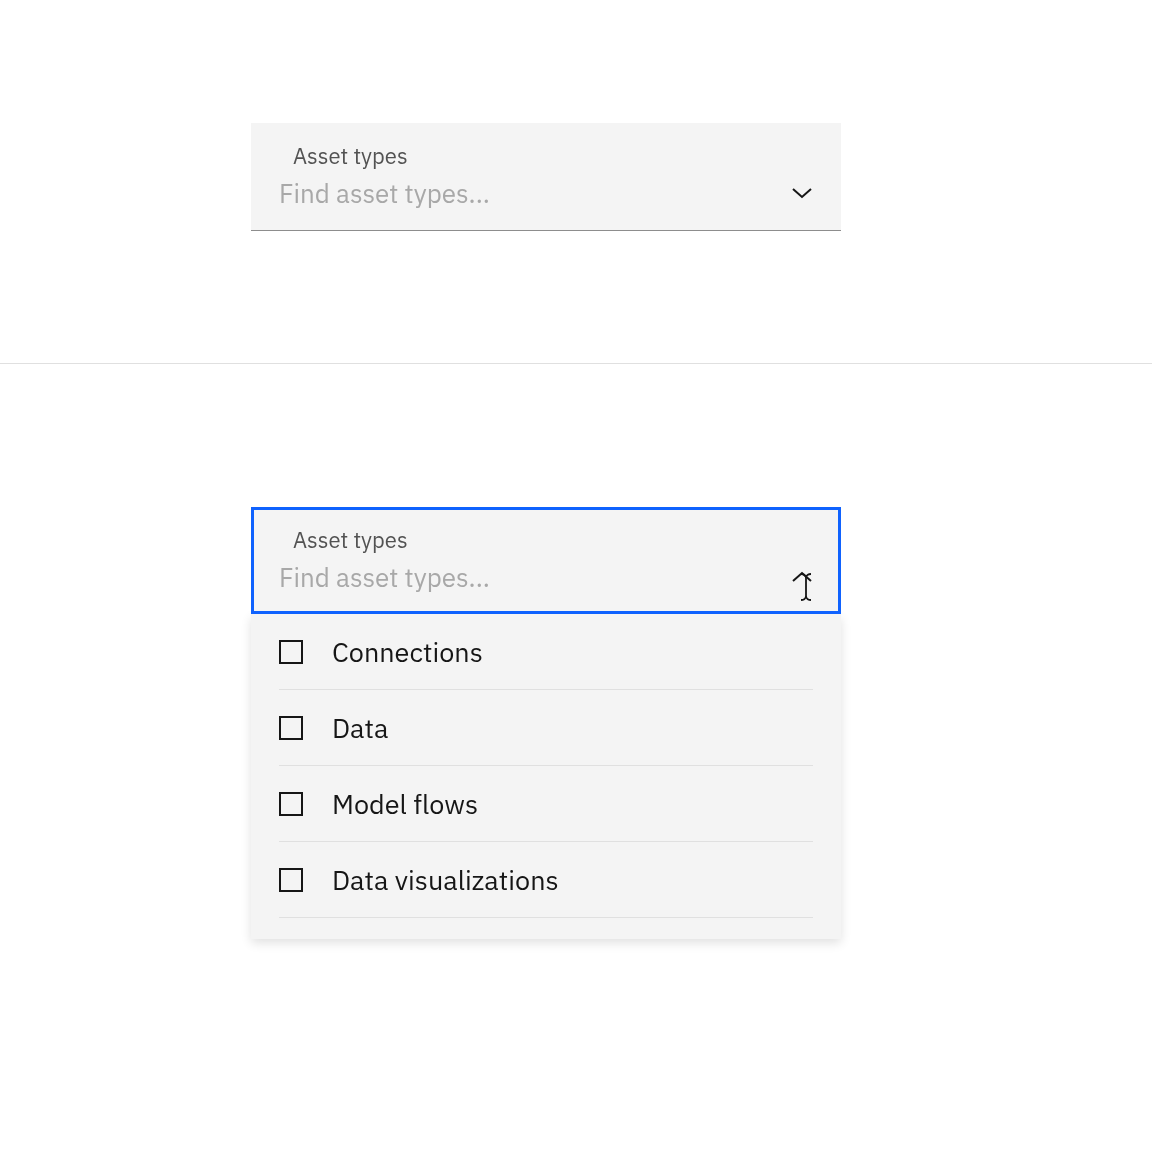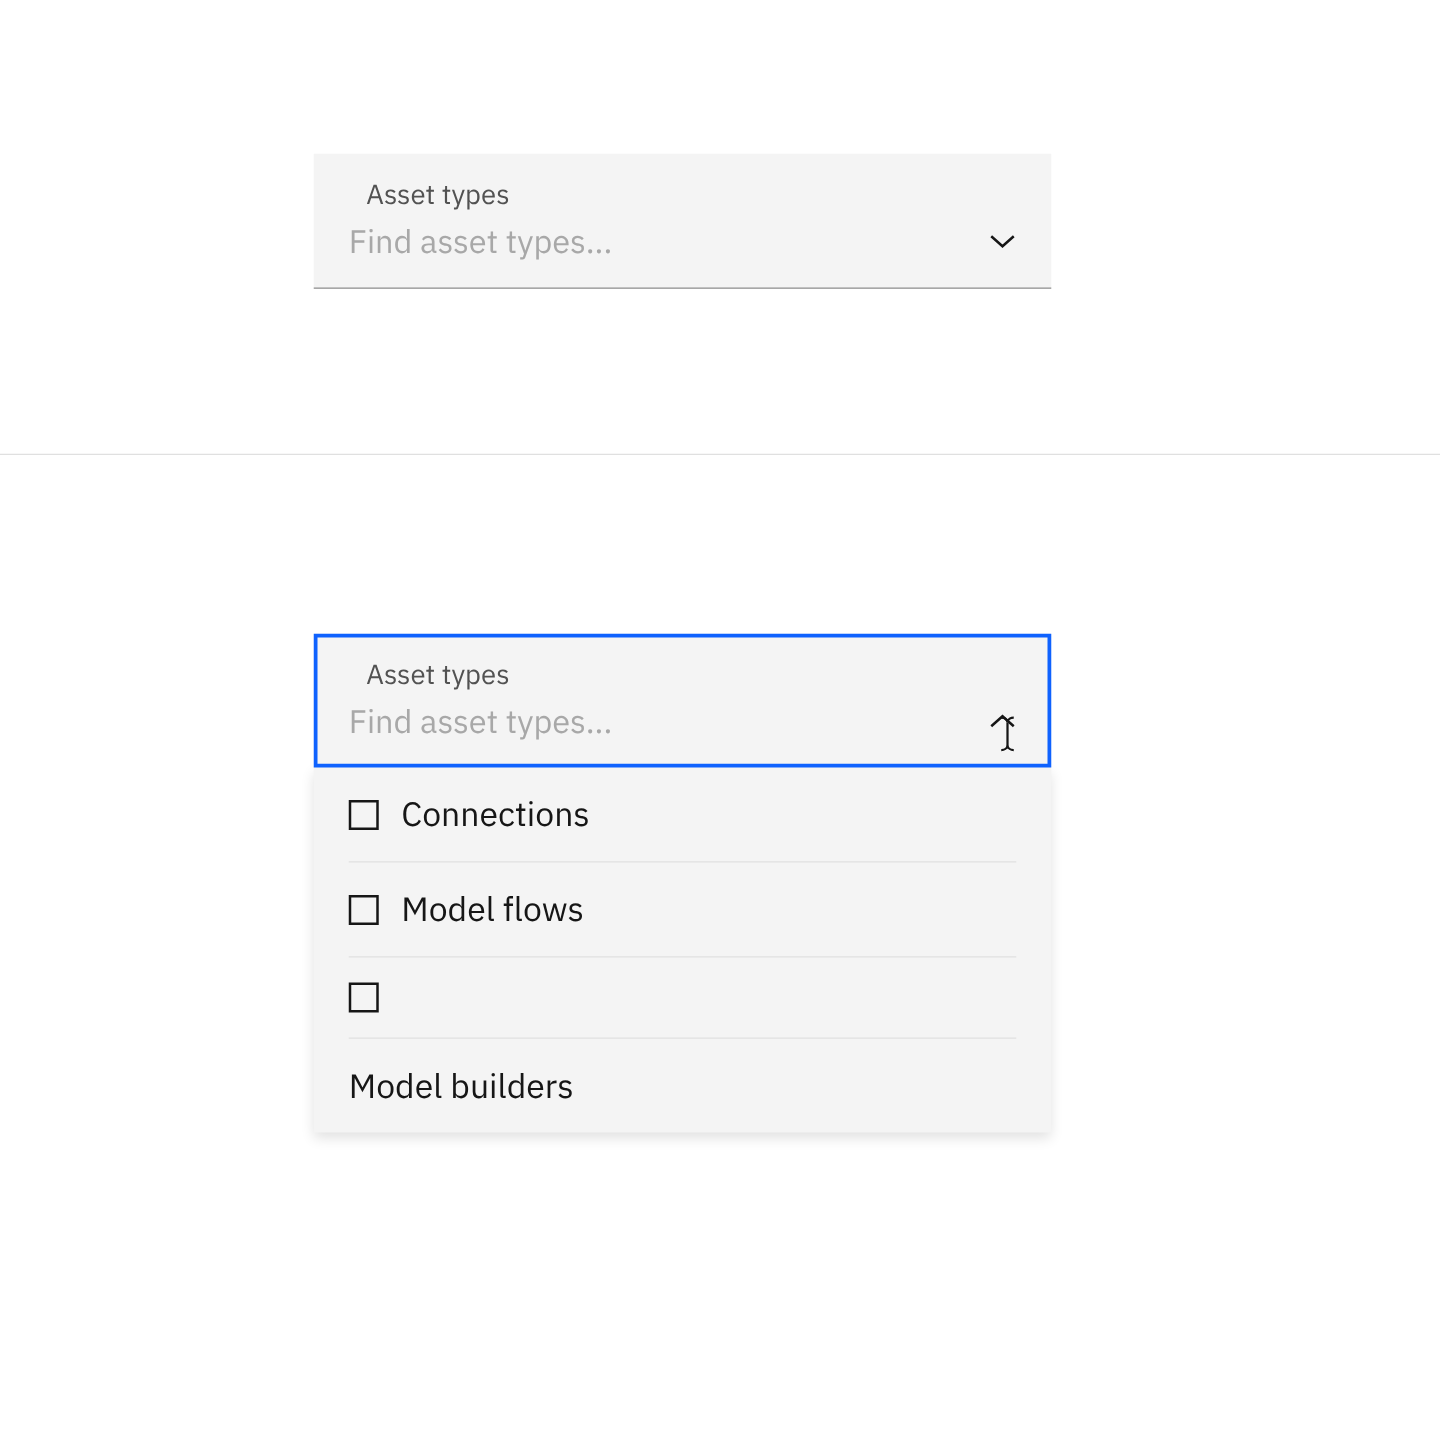--- a/index.html
+++ b/index.html
@@ -109,20 +109,21 @@
       height: 24px;
       border: 2px solid #161616;
       margin-right: 18px;
       flex-shrink: 0;
       background: transparent;
     }
     .item-label {
       font-size: 27px;
       color: #161616;
       font-weight: 400;
+      margin-left: 11px;
     }
   </style>
 </head>
 <body>
 
 <div class="divider"></div>
 
 <div class="combo-container combo-closed">
   <div class="combo-box">
     <div class="combo-label">Asset types</div>
@@ -159,26 +160,33 @@
   <div class="dropdown-list">
     <div class="dropdown-item-wrap">
       <div class="dropdown-item-inner">
         <span class="checkbox"></span>
         <span class="item-label">Connections</span>
       </div>
     </div>
     <div class="dropdown-item-wrap">
       <div class="dropdown-item-inner">
         <span class="checkbox"></span>
+        <span class="item-label">Data</span>
+      </div>
+    </div>
+    <div class="dropdown-item-wrap">
+      <div class="dropdown-item-inner">
+        <span class="checkbox"></span>
         <span class="item-label">Model flows</span>
       </div>
     </div>
     <div class="dropdown-item-wrap">
       <div class="dropdown-item-inner">
         <span class="checkbox"></span>
+        <span class="item-label">Data visualizations</span>
       </div>
     </div>
     <div class="dropdown-item-wrap">
       <div class="dropdown-item-inner">
 
         <span class="item-label">Model builders</span>
       </div>
     </div>
   </div>
 </div>

